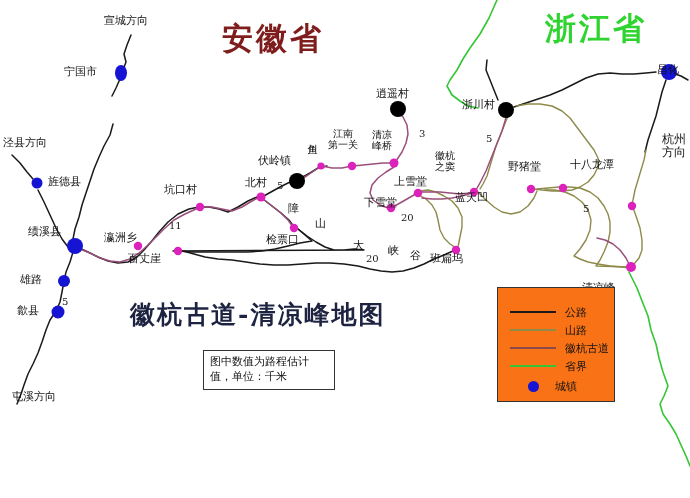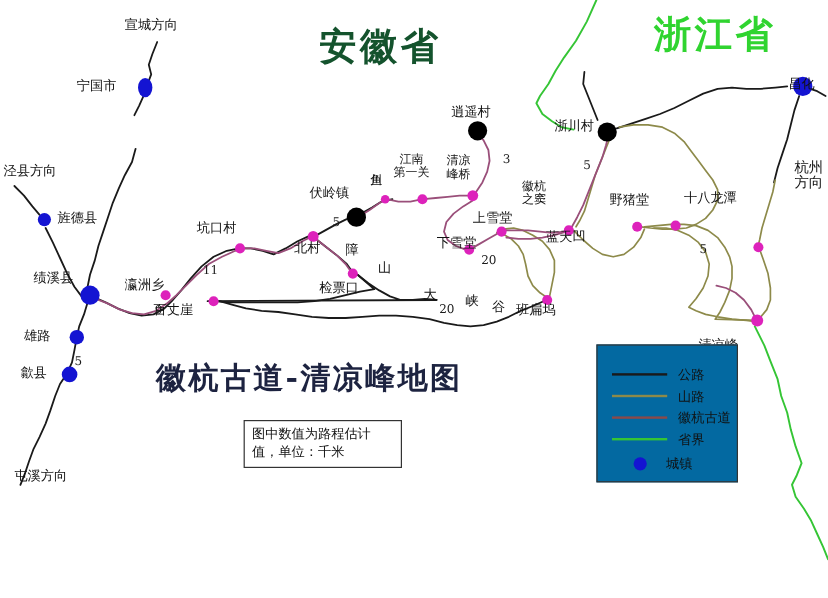--- a/index.html
+++ b/index.html
@@ -4,26 +4,26 @@
 <style>
   html,body{margin:0;padding:0;background:#ffffff;}
   body{font-family:"DejaVu Sans","Liberation Sans",sans-serif;}
   #map-root{position:relative;width:690px;height:498px;background:#ffffff;overflow:hidden;}
   #map-svg{position:absolute;left:0;top:0;width:690px;height:498px;}
   .lbl{position:absolute;white-space:nowrap;color:#111;font-size:11px;line-height:1.05;font-family:"DejaVu Sans","Liberation Sans",sans-serif;}
   .lbl.v{writing-mode:vertical-rl;text-orientation:upright;line-height:1.0;}
   .lbl.two{white-space:pre-line;text-align:center;}
   .num{position:absolute;color:#1a1a1a;font-size:10px;font-family:"DejaVu Serif","Liberation Serif",serif;}
   .prov{position:absolute;font-size:31px;font-weight:bold;letter-spacing:3px;font-family:"DejaVu Serif","Liberation Serif",serif;}
-  #prov-anhui{color:#14532d;margin-left:44px;}
+  #prov-anhui{color:#7f1d1d;}
   #prov-zhejiang{color:#30d430;}
   #map-title{position:absolute;left:130px;top:298px;font-size:25px;font-weight:bold;color:#1d2340;letter-spacing:2px;font-family:"DejaVu Serif","Liberation Serif",serif;}
   #note-box{position:absolute;left:203px;top:350px;width:118px;border:1px solid #333;background:#fff;
             padding:4px 6px;font-size:11px;line-height:1.35;color:#111;text-align:left;}
-  #legend-box{position:absolute;left:497px;top:287px;width:116px;height:113px;border:1px solid #333;background:#0369a1;}
+  #legend-box{position:absolute;left:497px;top:287px;width:116px;height:113px;border:1px solid #333;background:#f97316;}
   .legend-row{position:absolute;display:flex;align-items:center;height:14px;}
   .legend-swatch{width:46px;height:2px;margin-right:9px;}
   .legend-dot{width:11px;height:11px;border-radius:50%;margin-left:18px;margin-right:16px;}
   .legend-label{font-size:11px;color:#111;}
 </style>
 </head>
 <body>
 
 <div id="map-root">
 
@@ -133,21 +133,21 @@
   <div class="lbl" style="left:104px;top:15px;">宣城方向</div>
   <div class="lbl" style="left:64px;top:66px;">宁国市</div>
   <div class="lbl" style="left:3px;top:137px;">泾县方向</div>
   <div class="lbl" style="left:48px;top:176px;">旌德县</div>
   <div class="lbl" style="left:28px;top:226px;">绩溪县</div>
   <div class="lbl" style="left:20px;top:274px;">雄路</div>
   <div class="lbl" style="left:17px;top:305px;">歙县</div>
   <div class="lbl" style="left:12px;top:391px;">屯溪方向</div>
   <div class="lbl" style="left:104px;top:232px;">瀛洲乡</div>
   <div class="lbl" style="left:164px;top:184px;">坑口村</div>
-  <div class="lbl" style="left:245px;top:177px;margin-top:24px;">北村</div>
+  <div class="lbl" style="left:245px;top:177px;">北村</div>
   <div class="lbl" style="left:258px;top:155px;">伏岭镇</div>
   <div class="lbl" style="left:266px;top:234px;">检票口</div>
   <div class="lbl" style="left:128px;top:253px;">百丈崖</div>
   <div class="lbl" style="left:376px;top:88px;">逍遥村</div>
   <div class="lbl" style="left:462px;top:99px;">浙川村</div>
   <div class="lbl" style="left:657px;top:64px;">昌化</div>
   <div class="lbl" style="left:508px;top:161px;">野猪堂</div>
   <div class="lbl" style="left:455px;top:192px;">蓝天凹</div>
   <div class="lbl" style="left:570px;top:159px;text-align:center;">十八龙潭</div>
   <div class="lbl" style="left:582px;top:282px;">清凉峰</div>

